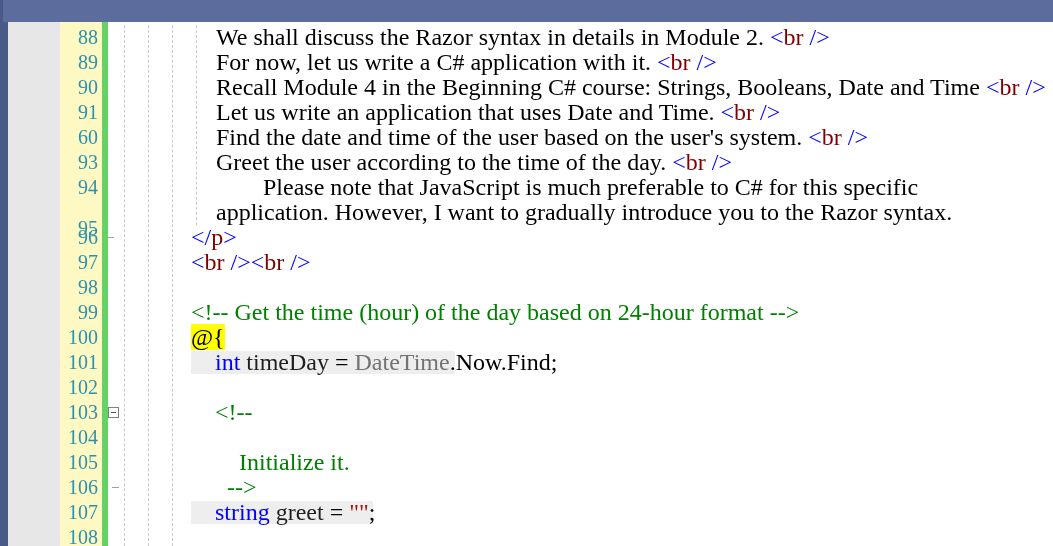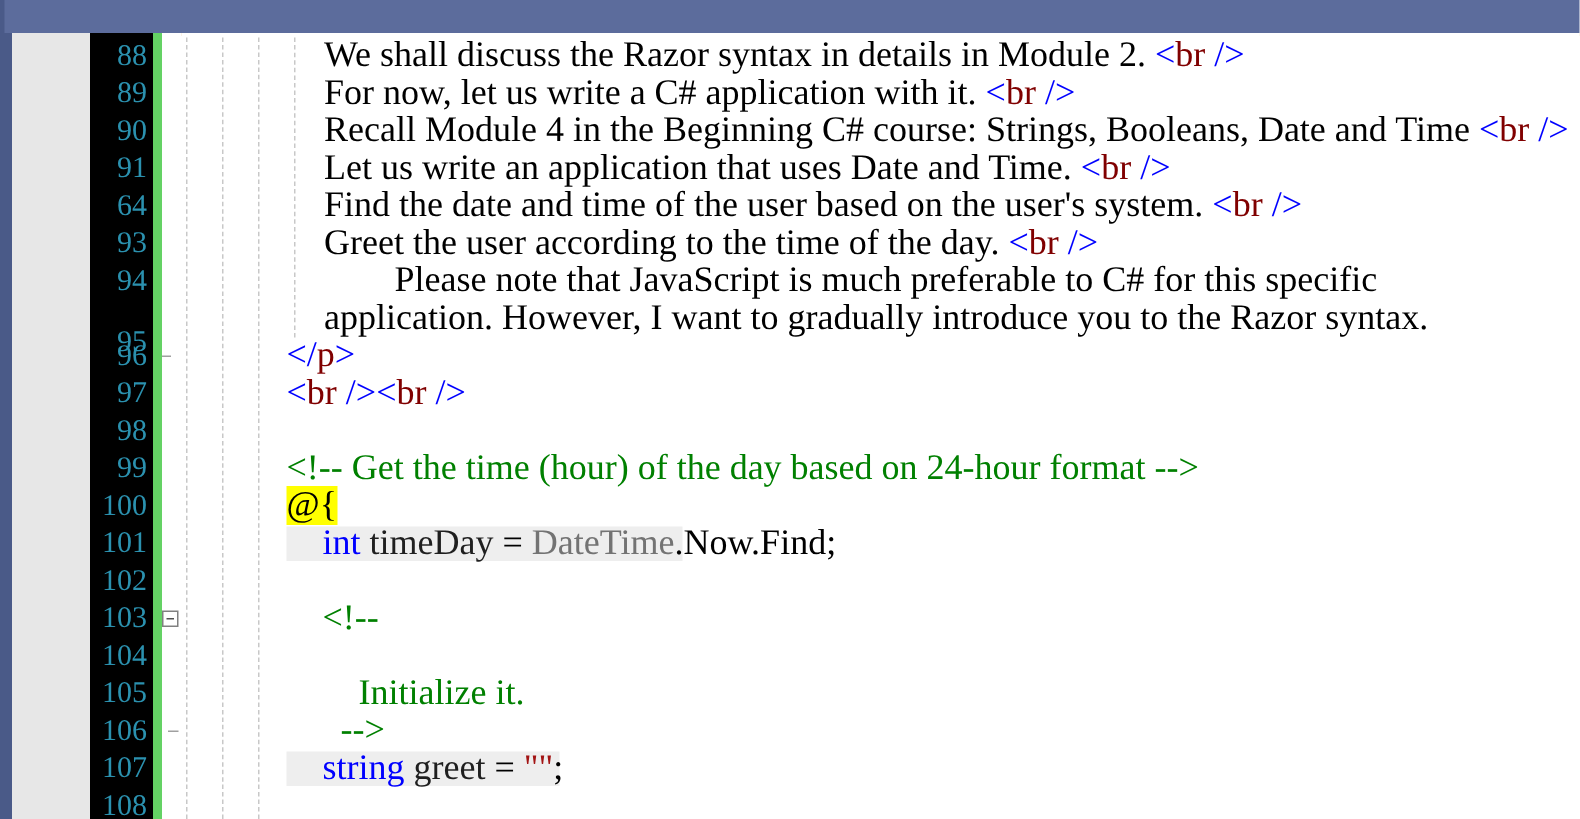--- a/index.html
+++ b/index.html
@@ -85,21 +85,21 @@
   #selection-margin {
     position: absolute;
     left: 8px; top: 0;
     width: 52px; height: 524px;
     background: #e7e7e7;
   }
   #line-number-col {
     position: absolute;
     left: 60px; top: 0;
     width: 42px; height: 524px;
-    background: #000000;
+    background: #fef9c3;
   }
   #change-bar {
     position: absolute;
     left: 102px; top: 0;
     width: 6px; height: 524px;
     background: #64d264;
   }
   #outline-margin {
     position: absolute;
     left: 108px; top: 0;
@@ -199,21 +199,21 @@
 <div id="editor">
   <div id="editor-top-rule"></div>
   <div id="window-left-edge"></div>
   <div id="selection-margin"></div>
 
   <div id="line-number-col">
       <div class="lineno" style="top: 3px;">88</div>
       <div class="lineno" style="top: 28px;">89</div>
       <div class="lineno" style="top: 53px;">90</div>
       <div class="lineno" style="top: 78px;">91</div>
-      <div class="lineno" style="top: 103px;">64</div>
+      <div class="lineno" style="top: 103px;">60</div>
       <div class="lineno" style="top: 128px;">93</div>
       <div class="lineno" style="top: 153px;">94</div>
       <div class="lineno" style="top: 194px;">95</div>
       <div class="lineno" style="top: 203px;">96</div>
       <div class="lineno" style="top: 228px;">97</div>
       <div class="lineno" style="top: 253px;">98</div>
       <div class="lineno" style="top: 278px;">99</div>
       <div class="lineno" style="top: 303px;">100</div>
       <div class="lineno" style="top: 328px;">101</div>
       <div class="lineno" style="top: 353px;">102</div>

